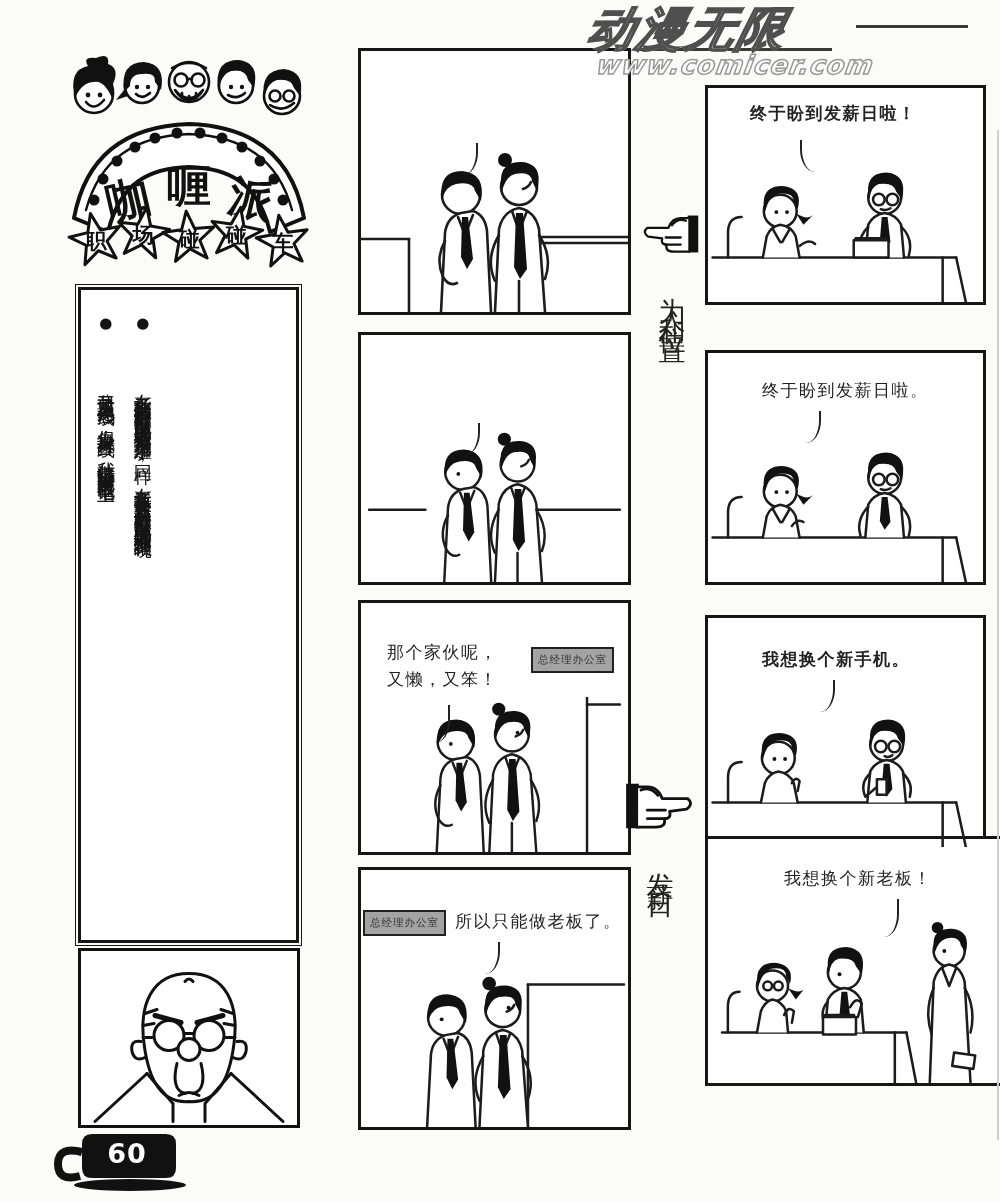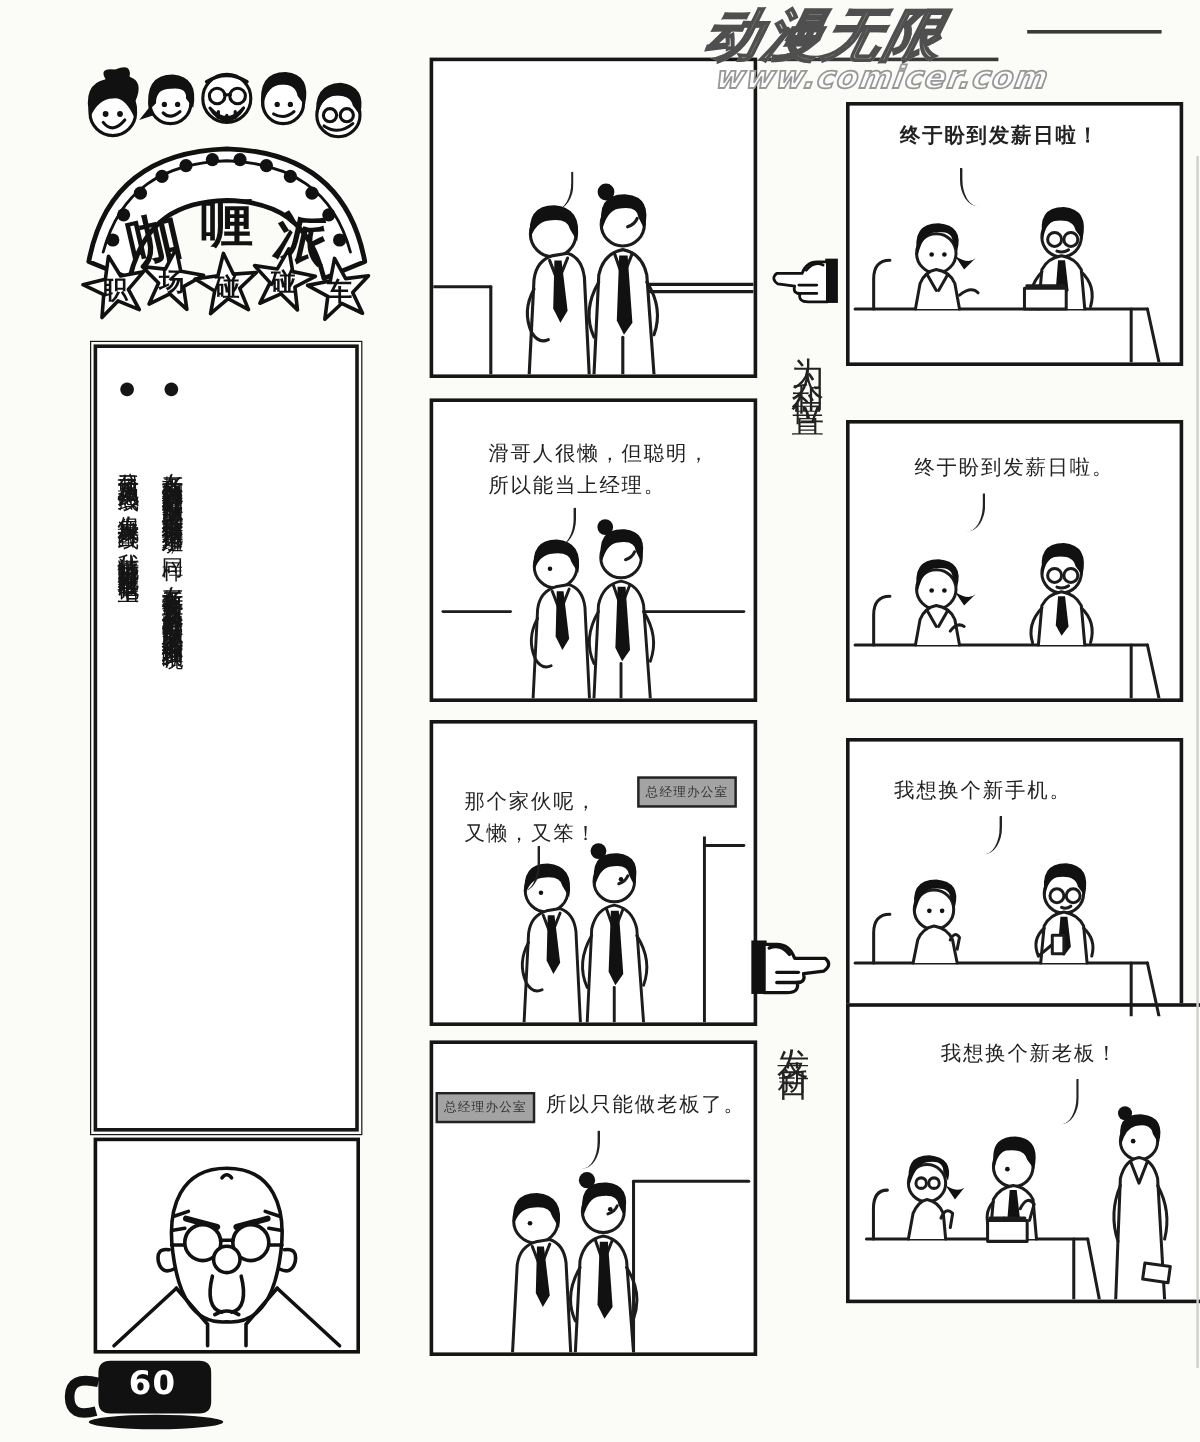--- a/index.html
+++ b/index.html
@@ -40,25 +40,25 @@
   .p-m2{left:358px;top:332px;width:273px;height:253px;}
   .p-m3{left:358px;top:600px;width:273px;height:255px;}
   .p-m4{left:358px;top:867px;width:273px;height:263px;}
   .p-r1{left:705px;top:85px;width:281px;height:220px;font-weight:bold;}
   .p-r2{left:705px;top:350px;width:281px;height:235px;}
   .p-r3{left:705px;top:615px;width:281px;height:235px;}
   .p-r4{left:705px;top:836px;width:301px;height:250px;}
   .speech{position:absolute;font-size:17px;line-height:1.58;letter-spacing:1.5px;color:#222;white-space:pre-line;z-index:3;}
   .s-m1{left:52px;top:30px;}
   .s-m2{left:46px;top:30px;}
-  .s-m3{left:26px;top:52px;text-align:center;}
+  .s-m3{left:26px;top:36px;text-align:center;}
   .s-m4{left:94px;top:38px;}
   .s-r1{left:42px;top:12px;}
   .s-r2{left:54px;top:24px;}
-  .s-r3{left:37px;top:28px;}
+  .s-r3{left:54px;top:28px;font-weight:bold;}
   .s-r4{left:76px;top:26px;}
   .tail{position:absolute;width:13px;height:32px;border-right:2.6px solid #222;
         border-bottom-right-radius:20px 30px;z-index:3;}
   .tail.flip{transform:scaleX(-1);}
   .t-m1{left:102px;top:92px;}
   .t-m2{left:104px;top:88px;}
   .t-m3{left:74px;top:102px;height:38px;}
   .t-m4{left:124px;top:72px;}
   .t-r1{left:92px;top:52px;}
   .t-r2{left:98px;top:58px;}
@@ -229,22 +229,20 @@
         <path d="M151,64 L158,84 L166,64"></path>
         <path d="M155,66 L162,66 L166,122 L159,132 L153,120 Z" fill="#111" stroke="none"></path>
         <path d="M138,88 Q124,112 134,134"></path>
           <path d="M178,88 Q192,110 184,132"></path>
         <line x1="158" y1="134" x2="158" y2="165"></line>
       </g>
     </svg>
   </div>
 
   <div class="panel p-m2">
-    <div class="speech s-m2">滑哥人很懒，但聪明，
-所以能当上经理。</div>
     <span class="tail t-m2"></span>
     <svg class="art" viewBox="0 0 267 165" height="155">
       <g fill="none" stroke="#1c1c1c" stroke-width="2.6" stroke-linecap="round" stroke-linejoin="round">
         <line x1="0" y1="88" x2="60" y2="88"></line>
           <line x1="170" y1="88" x2="267" y2="88"></line>
         <circle cx="100" cy="48" r="19" fill="#fff"></circle>
         <path d="M81,52 Q77,24 101,24 Q125,26 120,54 L114,44 Q112,34 95,37 Q85,39 81,52 Z" fill="#111" stroke="none"></path>
         <circle cx="95" cy="50" r="2" fill="#111" stroke="none"></circle>
         <path d="M80,165 L84,86 Q86,70 100,66 L112,64" fill="#fff"></path>
         <path d="M112,64 Q124,68 126,84 L130,165" fill="#fff"></path>

